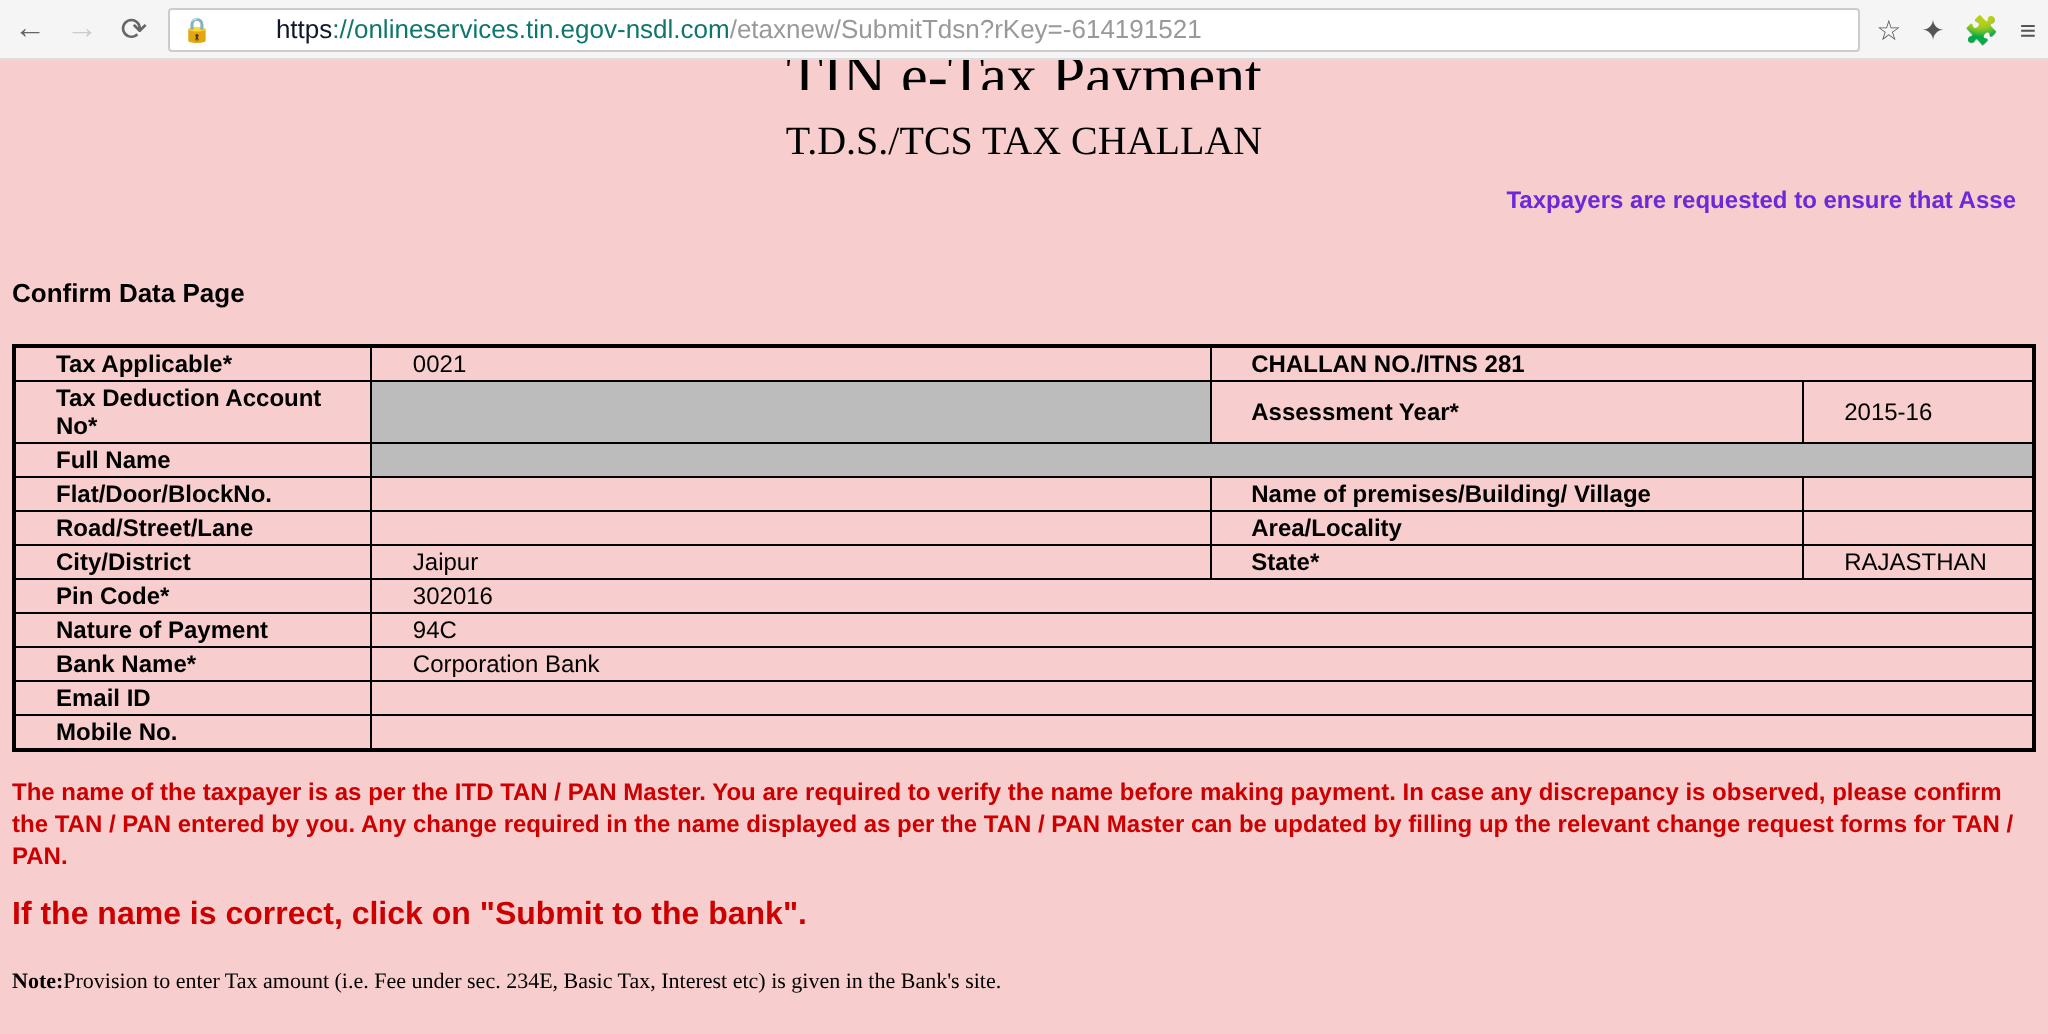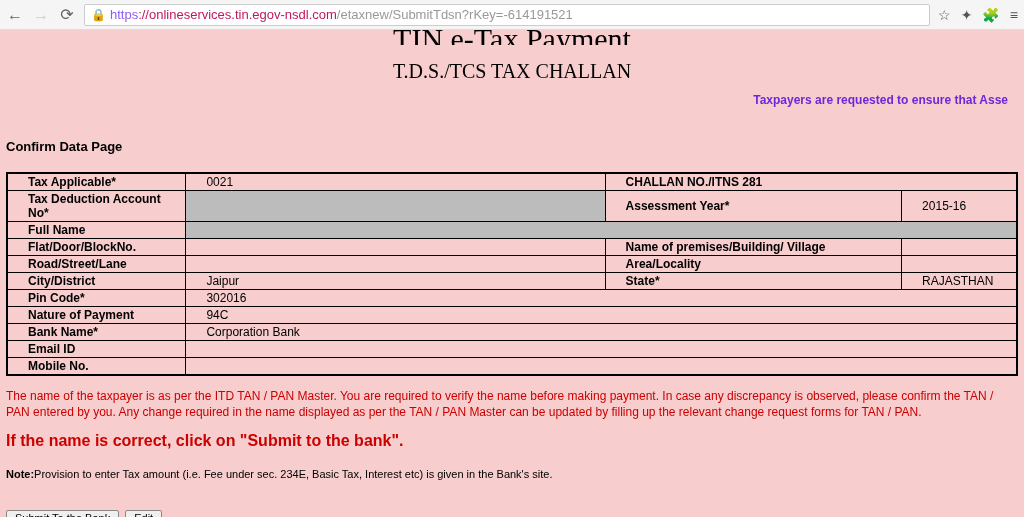--- a/index.html
+++ b/index.html
@@ -33,22 +33,22 @@
     height: 22px;
     background: #fff;
     border: 1px solid #ccc;
     border-radius: 2px;
     padding: 0 6px;
     font-size: 13px;
     font-family: Arial, sans-serif;
     color: #999;
   }
   .lock-icon { color: #3a9c3a; margin-right: 4px; font-size: 12px; }
-  .url-secure { color: #8b5cf6; }
-  .url-host { color: #be185d; }
+  .url-secure { color: #0f172a; margin-left: 28px; }
+  .url-host { color: #0f766e; }
   .toolbar-right { display: flex; gap: 10px; color: #555; font-size: 14px; }
   .page {
     padding: 0 6px 20px 6px;
   }
   .heading-main {
     font-family: "Times New Roman", serif;
     font-size: 30px;
     text-align: center;
     color: #000;
     margin: 0;
@@ -90,32 +90,32 @@
     height: 16px;
     vertical-align: middle;
   }
   td.label { font-weight: bold; width: 175px; }
   td.val { font-weight: normal; }
   td.gray { background: #bcbcbc; }
   td.label2 { font-weight: bold; width: 290px; }
   td.val2 { font-weight: normal; width: 90px; }
   .warn1 {
     color: #cc0000;
-    font-weight: normal;
+    font-weight: bold;
     font-size: 12px;
     margin: 12px 0 4px 0;
     line-height: 1.35;
   }
   .warn2 {
     color: #cc0000;
     font-weight: bold;
     font-size: 16px;
     margin: 12px 0 18px 0;
   }
-  .note-line { font-size: 11px; margin-bottom: 30px; }
+  .note-line { font-size: 11px; margin-bottom: 30px; font-family: Liberation Serif, serif; }
   .note-line b { font-weight: bold; }
   .btn-row { display: flex; gap: 6px; }
   .std-btn {
     font-family: Arial, sans-serif;
     font-size: 11px;
     padding: 1px 8px;
     background: #efefef;
     border: 1px solid #888;
     border-radius: 2px;
     cursor: pointer;

